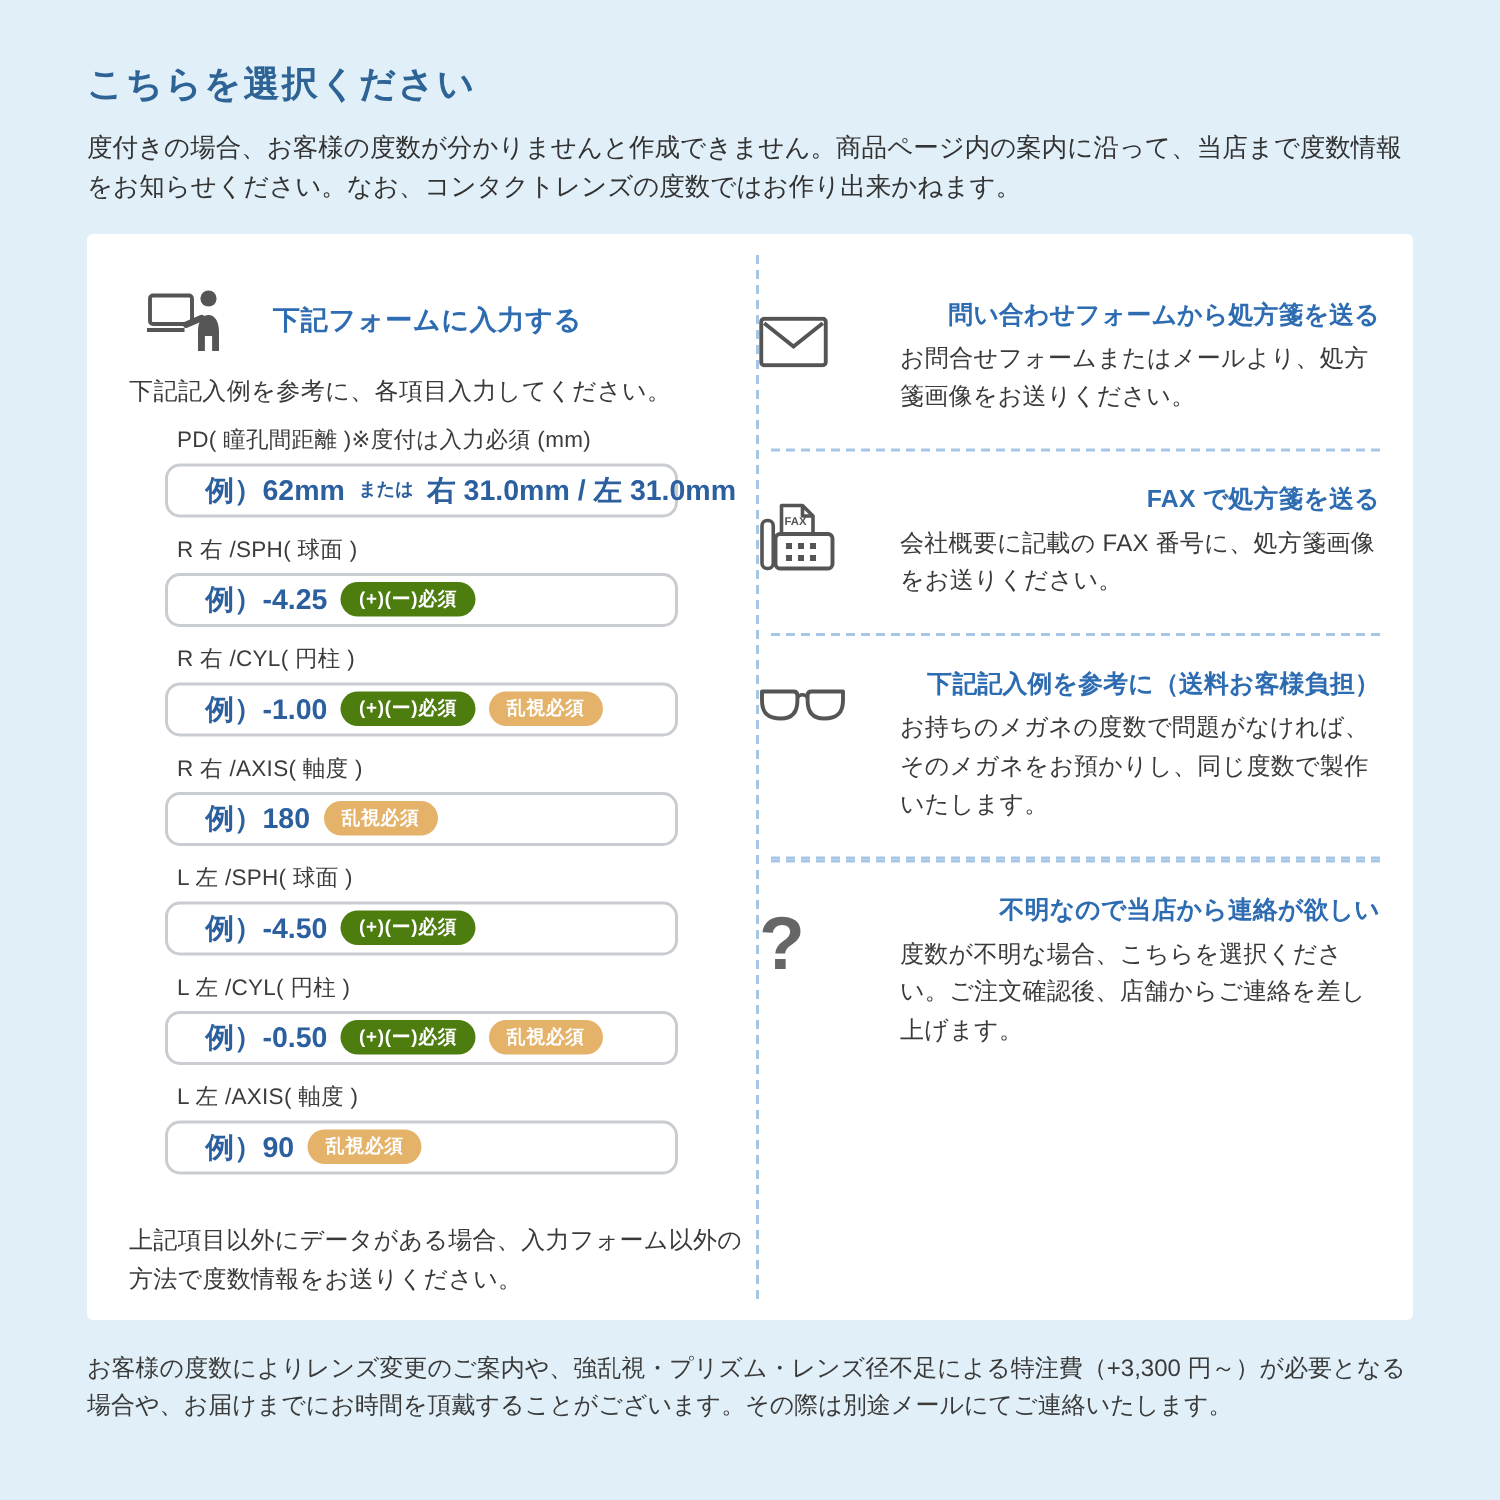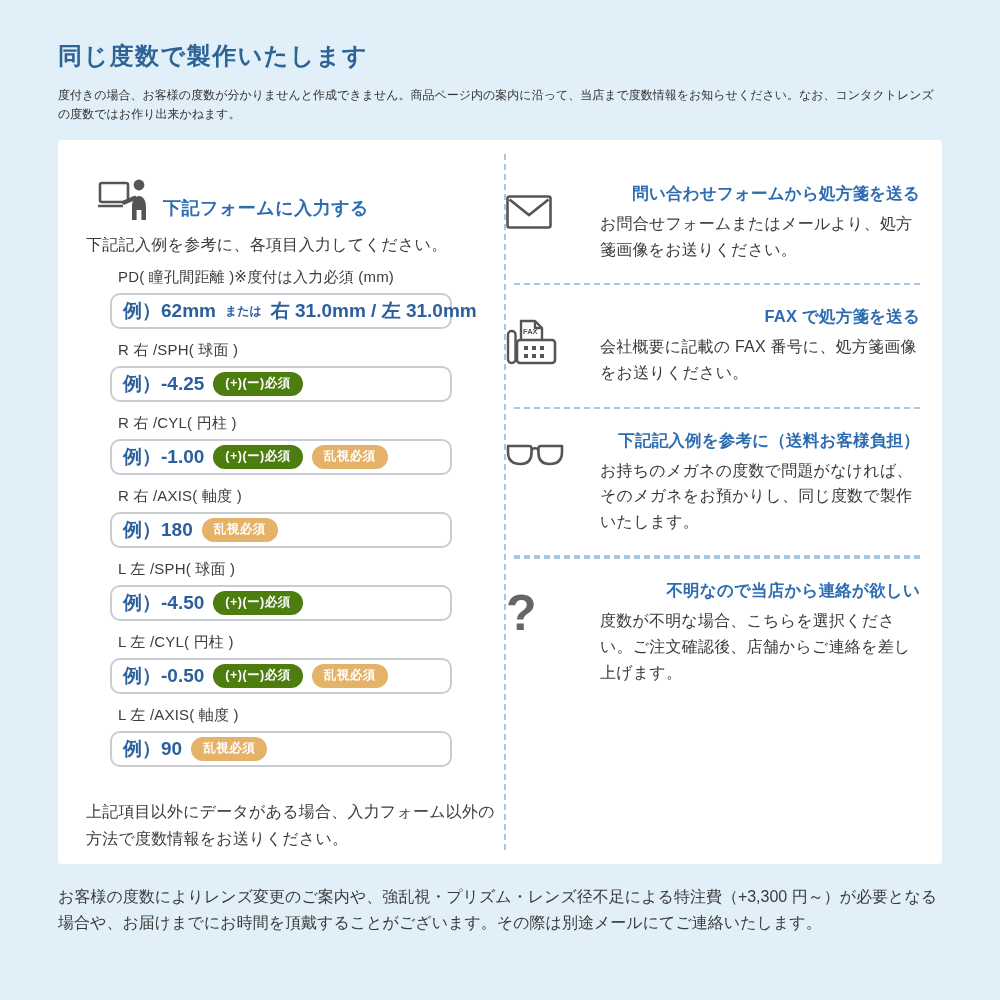--- a/index.html
+++ b/index.html
@@ -8,38 +8,38 @@
     background:#e1f0f8;
     font-family:"Liberation Sans","DejaVu Sans",sans-serif;
     color:#3a3a3a;
     -webkit-font-smoothing:antialiased;
   }
   .page{padding:40px 58px 0;box-sizing:border-box;}
   .page-title{
     font-size:24px;font-weight:bold;color:#2e6396;
     letter-spacing:1.5px;margin:0 0 14px;
   }
-  .intro{font-size:12px;line-height:1.55;margin:0 0 17px;color:#333;width:888px;}
+  .intro{font-size:17px;line-height:1.55;margin:0 0 17px;color:#333;width:888px;}
 
   .card{
     background:#fff;border-radius:4px;width:884px;height:724px;
     display:flex;box-sizing:border-box;overflow:hidden;
   }
 
   
   .col-left{width:446px;box-sizing:border-box;padding:34px 0 0 26px;}
-  .left-header{display:flex;align-items:flex-end;gap:13px;margin-left:14px;height:46px;}
+  .left-header{display:flex;align-items:center;gap:32px;margin-left:14px;height:46px;}
   .left-header .col-title{color:#2e6cb2;font-size:18px;font-weight:bold;letter-spacing:.5px;}
   .instruction{font-size:16px;margin:15px 0 6px 2px;letter-spacing:.3px;}
   .form-fields{margin-left:26px;width:342px;}
   .field-label{font-size:15px;font-weight:normal;color:#3c3c3c;margin:12px 0 6px 8px;letter-spacing:.2px;}
   .field-box{
     height:36px;box-sizing:border-box;background:#fff;
     border:2px solid #c9cdd2;border-radius:10px;
-    display:flex;align-items:center;gap:9px;padding:0 8px 0 11px;
+    display:flex;align-items:center;gap:9px;padding:0 8px 0 25px;
   }
   .ex{color:#2b5f9e;font-weight:bold;font-size:19px;white-space:nowrap;}
   .ex-small{color:#2b5f9e;font-weight:bold;font-size:12px;white-space:nowrap;}
   .badge{
     color:#fff;font-weight:bold;font-size:12.5px;line-height:1;
     border-radius:999px;padding:5px 12px 6px;white-space:nowrap;letter-spacing:.5px;
   }
   .badge-blue{background:#4d7c0f;}
   .badge-orange{background:#e4b269;}
   .form-note{font-size:16px;line-height:1.65;margin:32px 0 0 2px;width:412px;letter-spacing:.2px;}
@@ -61,21 +61,21 @@
   .footer-note{font-size:16px;line-height:1.6;margin:20px 0 0;width:888px;}
 
   .qmark{font-size:50px;font-weight:bold;color:#666;line-height:1;margin-top:-4px;}
   svg{display:block;}
 </style>
 </head>
 <body>
 
 <div class="page">
 
-  <h1 class="page-title">同じ度数で製作いたします</h1>
+  <h1 class="page-title">こちらを選択ください</h1>
   <p class="intro">度付きの場合、お客様の度数が分かりませんと作成できません。商品ページ内の案内に沿って、当店まで度数情報をお知らせください。なお、コンタクトレンズの度数ではお作り出来かねます。</p>
 
   <div class="card">
 
     <div class="col-left">
 
       <div class="left-header">
         <span>
           <svg width="52" height="42" viewBox="0 0 52 42">
             <rect x="2" y="5" width="28" height="19" rx="2" fill="none" stroke="#555" stroke-width="2.6"></rect>

